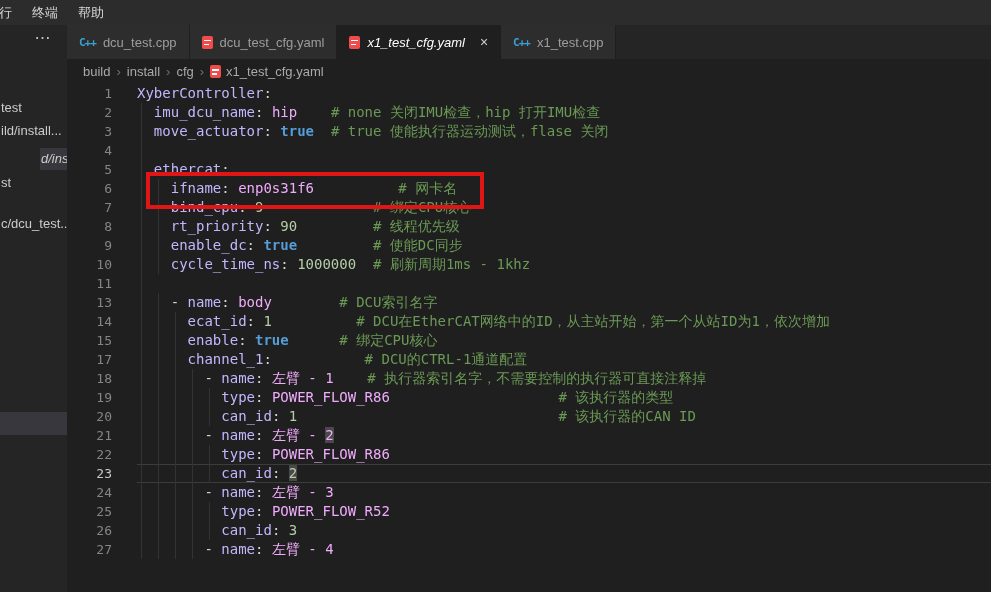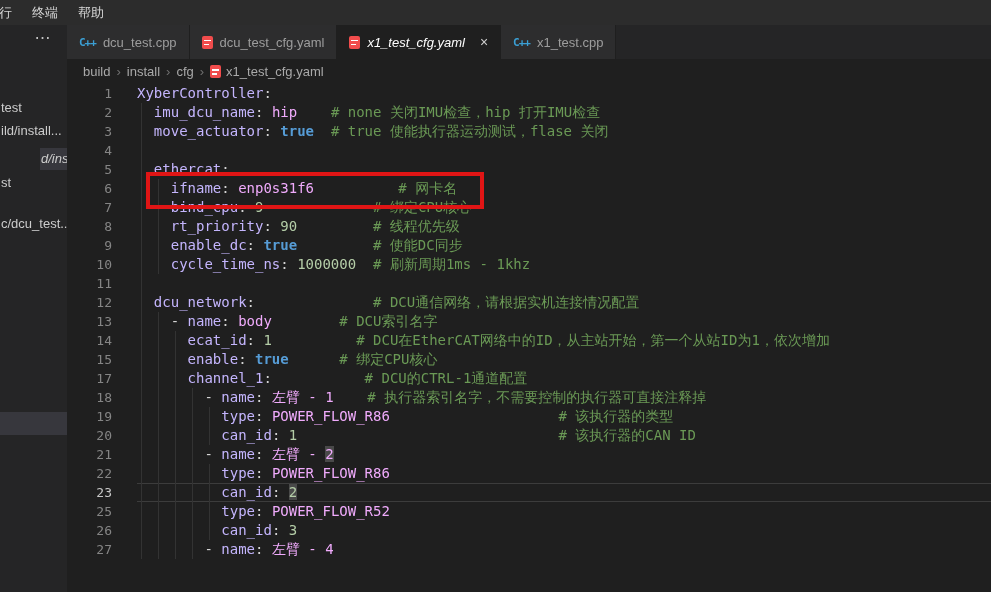--- a/index.html
+++ b/index.html
@@ -156,24 +156,20 @@
       </div>
       <div class="line">
         <span class="lnum">10</span>
         <span class="lcode"><span class="guide" style="left: calc(0.5ch);"></span><span class="guide" style="left: calc(2.5ch);"></span><span class="tk-p">    </span><span class="tk-key">cycle_time_ns</span><span class="tk-p">: </span><span class="tk-num">1000000</span><span class="tk-p">  </span><span class="tk-com"># 刷新周期1ms - 1khz</span></span>
       </div>
       <div class="line">
         <span class="lnum">11</span>
         <span class="lcode"><span class="guide" style="left: calc(0.5ch);"></span></span>
       </div>
       <div class="line">
-        <span class="lnum">12</span>
-        <span class="lcode"><span class="guide" style="left: calc(0.5ch);"></span><span class="tk-p">  </span><span class="tk-key">dcu_network</span><span class="tk-p">:</span><span class="tk-p">              </span><span class="tk-com"># DCU通信网络，请根据实机连接情况配置</span></span>
-      </div>
-      <div class="line">
         <span class="lnum">13</span>
         <span class="lcode"><span class="guide" style="left: calc(0.5ch);"></span><span class="guide" style="left: calc(2.5ch);"></span><span class="tk-p">    - </span><span class="tk-key">name</span><span class="tk-p">: </span><span class="tk-str">body</span><span class="tk-p">        </span><span class="tk-com"># DCU索引名字</span></span>
       </div>
       <div class="line">
         <span class="lnum">14</span>
         <span class="lcode"><span class="guide" style="left: calc(0.5ch);"></span><span class="guide" style="left: calc(2.5ch);"></span><span class="guide" style="left: calc(4.5ch);"></span><span class="tk-p">      </span><span class="tk-key">ecat_id</span><span class="tk-p">: </span><span class="tk-num">1</span><span class="tk-p">          </span><span class="tk-com"># DCU在EtherCAT网络中的ID，从主站开始，第一个从站ID为1，依次增加</span></span>
       </div>
       <div class="line">
         <span class="lnum">15</span>
         <span class="lcode"><span class="guide" style="left: calc(0.5ch);"></span><span class="guide" style="left: calc(2.5ch);"></span><span class="guide" style="left: calc(4.5ch);"></span><span class="tk-p">      </span><span class="tk-key">enable</span><span class="tk-p">: </span><span class="tk-bool">true</span><span class="tk-p">      </span><span class="tk-com"># 绑定CPU核心</span></span>
@@ -200,20 +196,24 @@
       </div>
       <div class="line">
         <span class="lnum">22</span>
         <span class="lcode"><span class="guide" style="left: calc(0.5ch);"></span><span class="guide" style="left: calc(2.5ch);"></span><span class="guide" style="left: calc(4.5ch);"></span><span class="guide" style="left: calc(6.5ch);"></span><span class="guide" style="left: calc(8.5ch);"></span><span class="tk-p">          </span><span class="tk-key">type</span><span class="tk-p">: </span><span class="tk-str">POWER_FLOW_R86</span></span>
       </div>
       <div class="line cur">
         <span class="lnum">23</span>
         <span class="lcode"><span class="guide" style="left: calc(0.5ch);"></span><span class="guide" style="left: calc(2.5ch);"></span><span class="guide" style="left: calc(4.5ch);"></span><span class="guide" style="left: calc(6.5ch);"></span><span class="guide" style="left: calc(8.5ch);"></span><span class="tk-p">          </span><span class="tk-key">can_id</span><span class="tk-p">: </span><span class="tk-num tk-hl">2</span></span>
       </div>
       <div class="line">
+        <span class="lnum">24</span>
+        <span class="lcode"><span class="guide" style="left: calc(0.5ch);"></span><span class="guide" style="left: calc(2.5ch);"></span><span class="guide" style="left: calc(4.5ch);"></span><span class="guide" style="left: calc(6.5ch);"></span><span class="tk-p">        - </span><span class="tk-key">name</span><span class="tk-p">: </span><span class="tk-str">左臂 - 3</span></span>
+      </div>
+      <div class="line">
         <span class="lnum">25</span>
         <span class="lcode"><span class="guide" style="left: calc(0.5ch);"></span><span class="guide" style="left: calc(2.5ch);"></span><span class="guide" style="left: calc(4.5ch);"></span><span class="guide" style="left: calc(6.5ch);"></span><span class="guide" style="left: calc(8.5ch);"></span><span class="tk-p">          </span><span class="tk-key">type</span><span class="tk-p">: </span><span class="tk-str">POWER_FLOW_R52</span></span>
       </div>
       <div class="line">
         <span class="lnum">26</span>
         <span class="lcode"><span class="guide" style="left: calc(0.5ch);"></span><span class="guide" style="left: calc(2.5ch);"></span><span class="guide" style="left: calc(4.5ch);"></span><span class="guide" style="left: calc(6.5ch);"></span><span class="guide" style="left: calc(8.5ch);"></span><span class="tk-p">          </span><span class="tk-key">can_id</span><span class="tk-p">: </span><span class="tk-num">3</span></span>
       </div>
       <div class="line">
         <span class="lnum">27</span>
         <span class="lcode"><span class="guide" style="left: calc(0.5ch);"></span><span class="guide" style="left: calc(2.5ch);"></span><span class="guide" style="left: calc(4.5ch);"></span><span class="guide" style="left: calc(6.5ch);"></span><span class="tk-p">        - </span><span class="tk-key">name</span><span class="tk-p">: </span><span class="tk-str">左臂 - 4</span></span>

